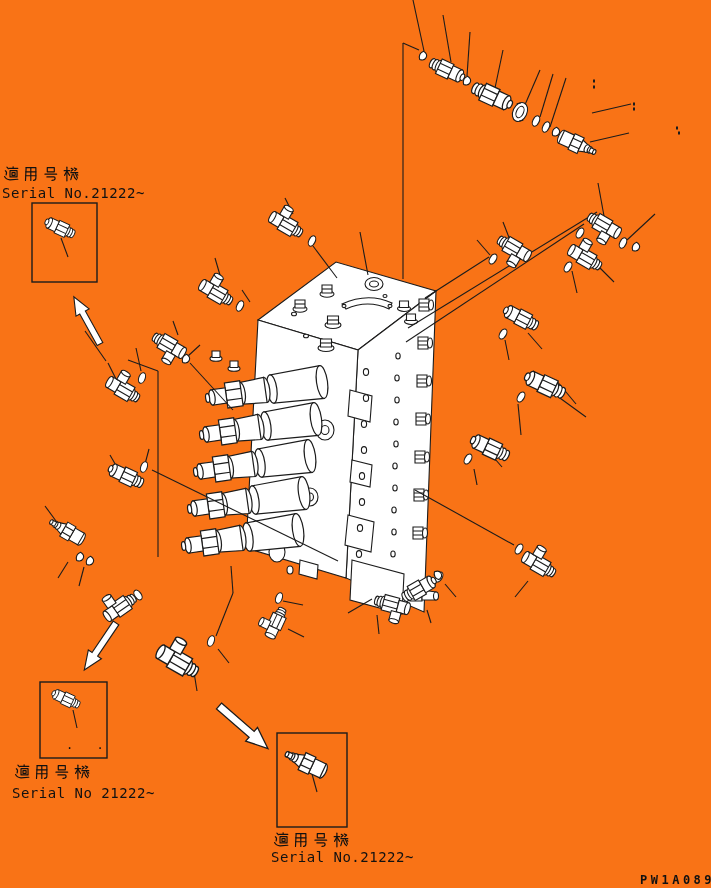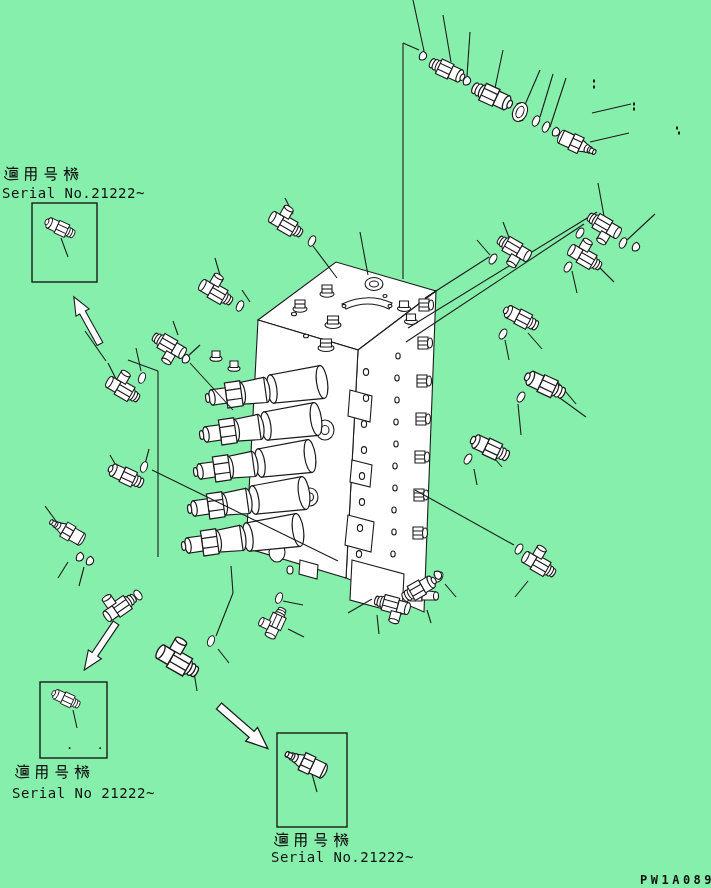--- a/index.html
+++ b/index.html
@@ -1,16 +1,16 @@
 <!DOCTYPE html>
 <html><head>
 <meta charset="utf-8">
 <style>
   html,body{margin:0;padding:0;background:#f2f2f2;}
-  #stage{position:relative;width:711px;height:888px;background:#86efac;overflow:hidden;
+  #stage{position:relative;width:711px;height:888px;background:#f97316;overflow:hidden;
          font-family:"DejaVu Sans Mono","Liberation Mono",monospace;}
   svg{position:absolute;left:0;top:0;}
   .ln{stroke:#1c1c1c;stroke-width:1.1;fill:none;}
   .pt{stroke:#1c1c1c;stroke-width:1.1;fill:#ffffff;}
   .bx{stroke:#1c1c1c;stroke-width:1.4;fill:none;}
   .kj{stroke:#111;stroke-width:1.5;fill:none;stroke-linecap:round;stroke-linejoin:round;}
   text.ser{font-family:"DejaVu Sans Mono","Liberation Mono",monospace;font-size:14px;
            letter-spacing:0.5px;fill:#111;}
   text.code{font-family:"DejaVu Sans Mono","Liberation Mono",monospace;font-size:12px;
             letter-spacing:3.5px;fill:#111;font-weight:bold;}

